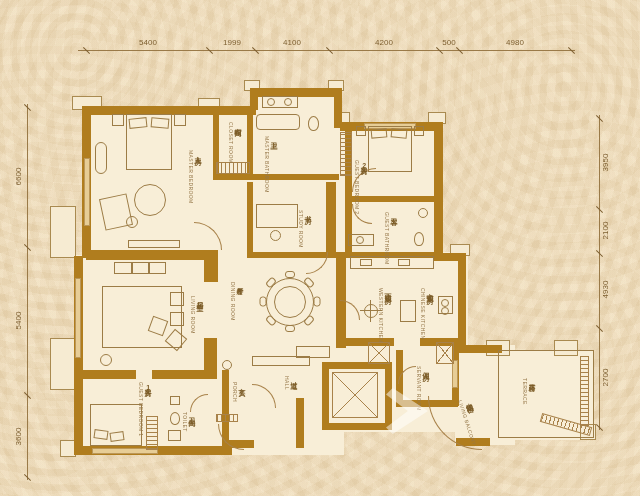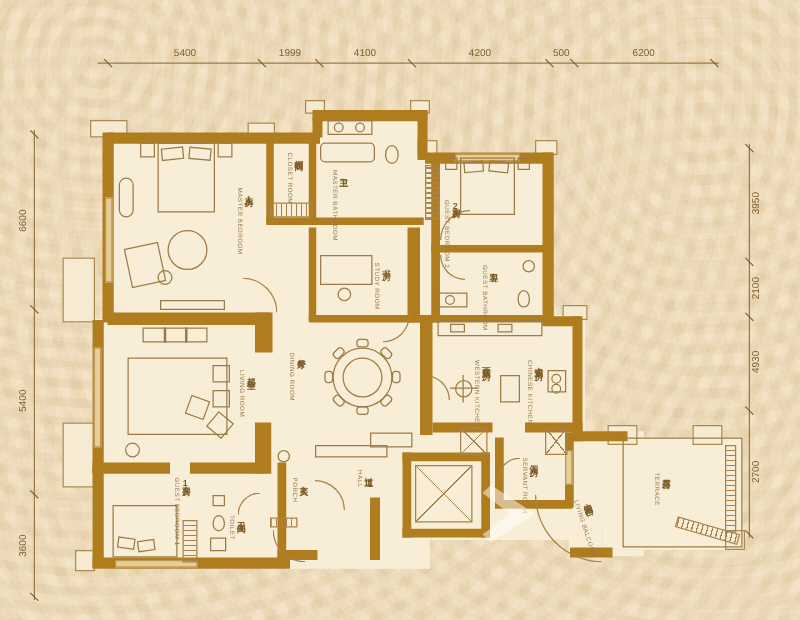--- a/index.html
+++ b/index.html
@@ -220,21 +220,21 @@
   <div class="tick" style="left:251px;top:50px"></div>
   <div class="tick" style="left:325px;top:50px"></div>
   <div class="tick" style="left:435px;top:50px"></div>
   <div class="tick" style="left:455px;top:50px"></div>
   <div class="tick" style="left:567px;top:50px"></div>
   <div class="dimtext" style="left:128px;top:38px;width:40px">5400</div>
   <div class="dimtext" style="left:212px;top:38px;width:40px">1999</div>
   <div class="dimtext" style="left:272px;top:38px;width:40px">4100</div>
   <div class="dimtext" style="left:364px;top:38px;width:40px">4200</div>
   <div class="dimtext" style="left:429px;top:38px;width:40px">500</div>
-  <div class="dimtext" style="left:495px;top:38px;width:40px">6200</div>
+  <div class="dimtext" style="left:495px;top:38px;width:40px">4980</div>
 
   <div class="dimline" style="left:27px;top:104px;width:1px;height:376px"></div>
   <div class="tick" style="left:23px;top:107px"></div>
   <div class="tick" style="left:23px;top:247px"></div>
   <div class="tick" style="left:23px;top:395px"></div>
   <div class="tick" style="left:23px;top:477px"></div>
   <div class="dimtext vdim" style="left:1px;top:172px;width:34px">6600</div>
   <div class="dimtext vdim" style="left:1px;top:316px;width:34px">5400</div>
   <div class="dimtext vdim" style="left:1px;top:432px;width:34px">3600</div>
 

